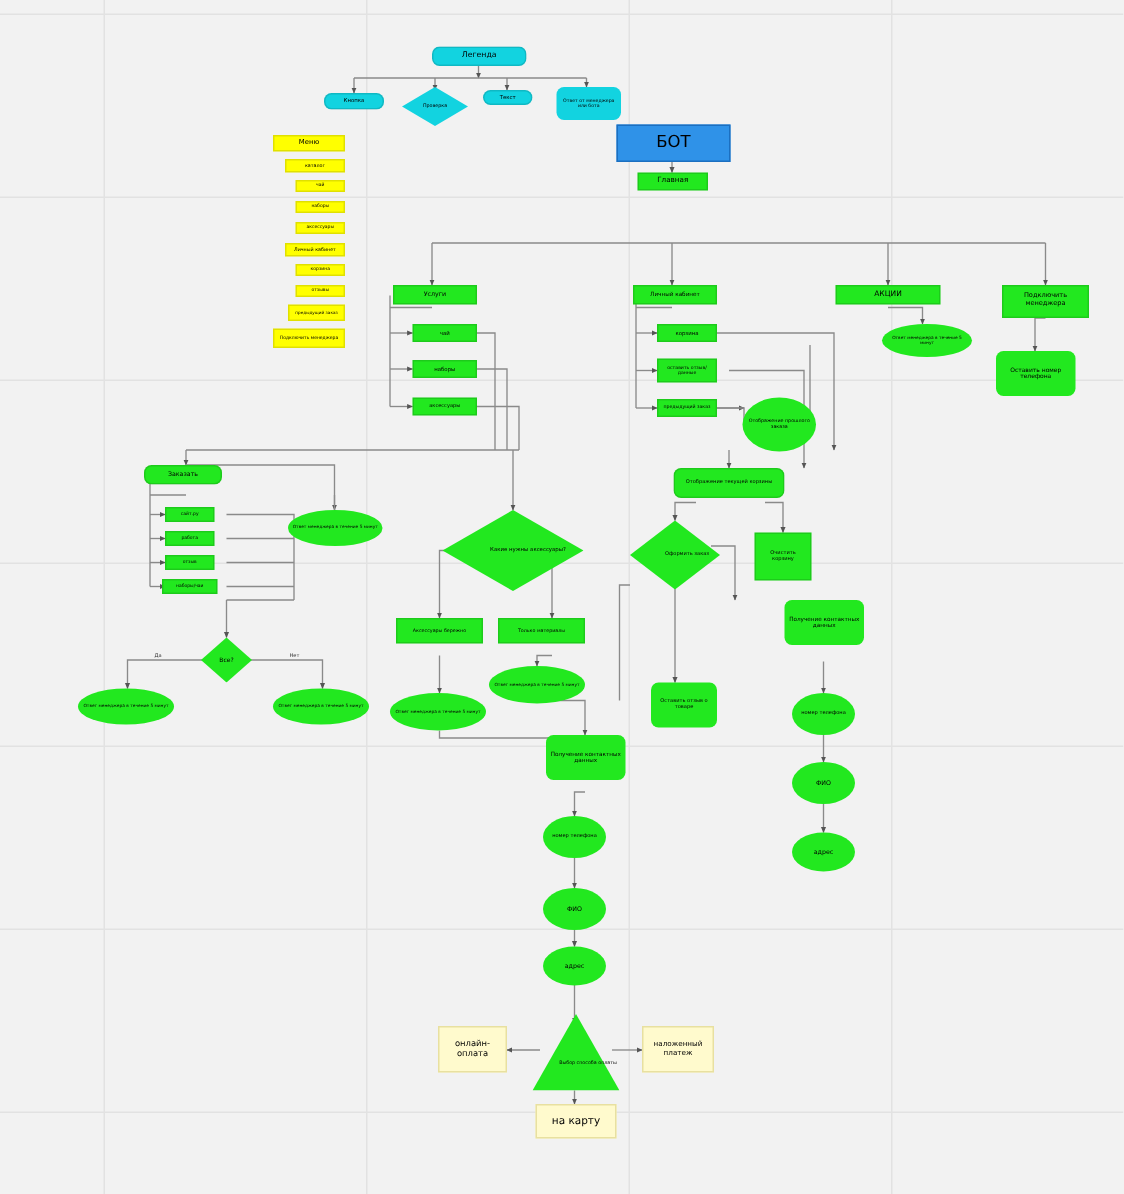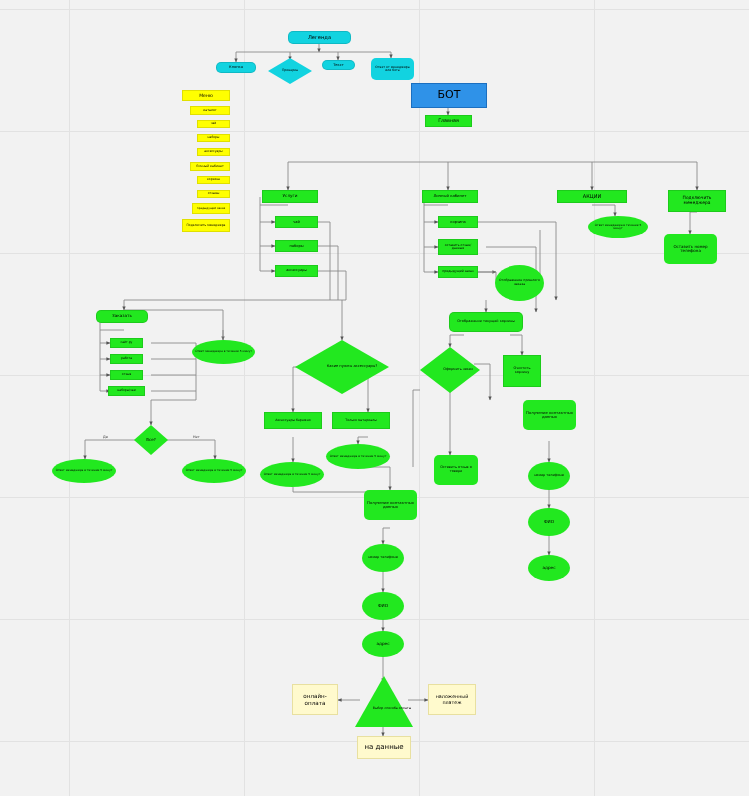--- a/index.html
+++ b/index.html
@@ -377,14 +377,14 @@
       <span>Выбор способа оплаты</span>
     </div>
 </div>
 <div class="node rect cream" style="left:292px;top:684px;width:46px;height:31px;font-size:5.6px;">
   <span>онлайн-оплата</span>
 </div>
 <div class="node rect cream" style="left:428px;top:684px;width:48px;height:31px;font-size:4.8px;">
   <span>наложенный платеж</span>
 </div>
 <div class="node rect cream" style="left:357px;top:736px;width:54px;height:23px;font-size:7px;">
-  <span>на данные</span>
+  <span>на карту</span>
 </div>
 
 </body></html>

